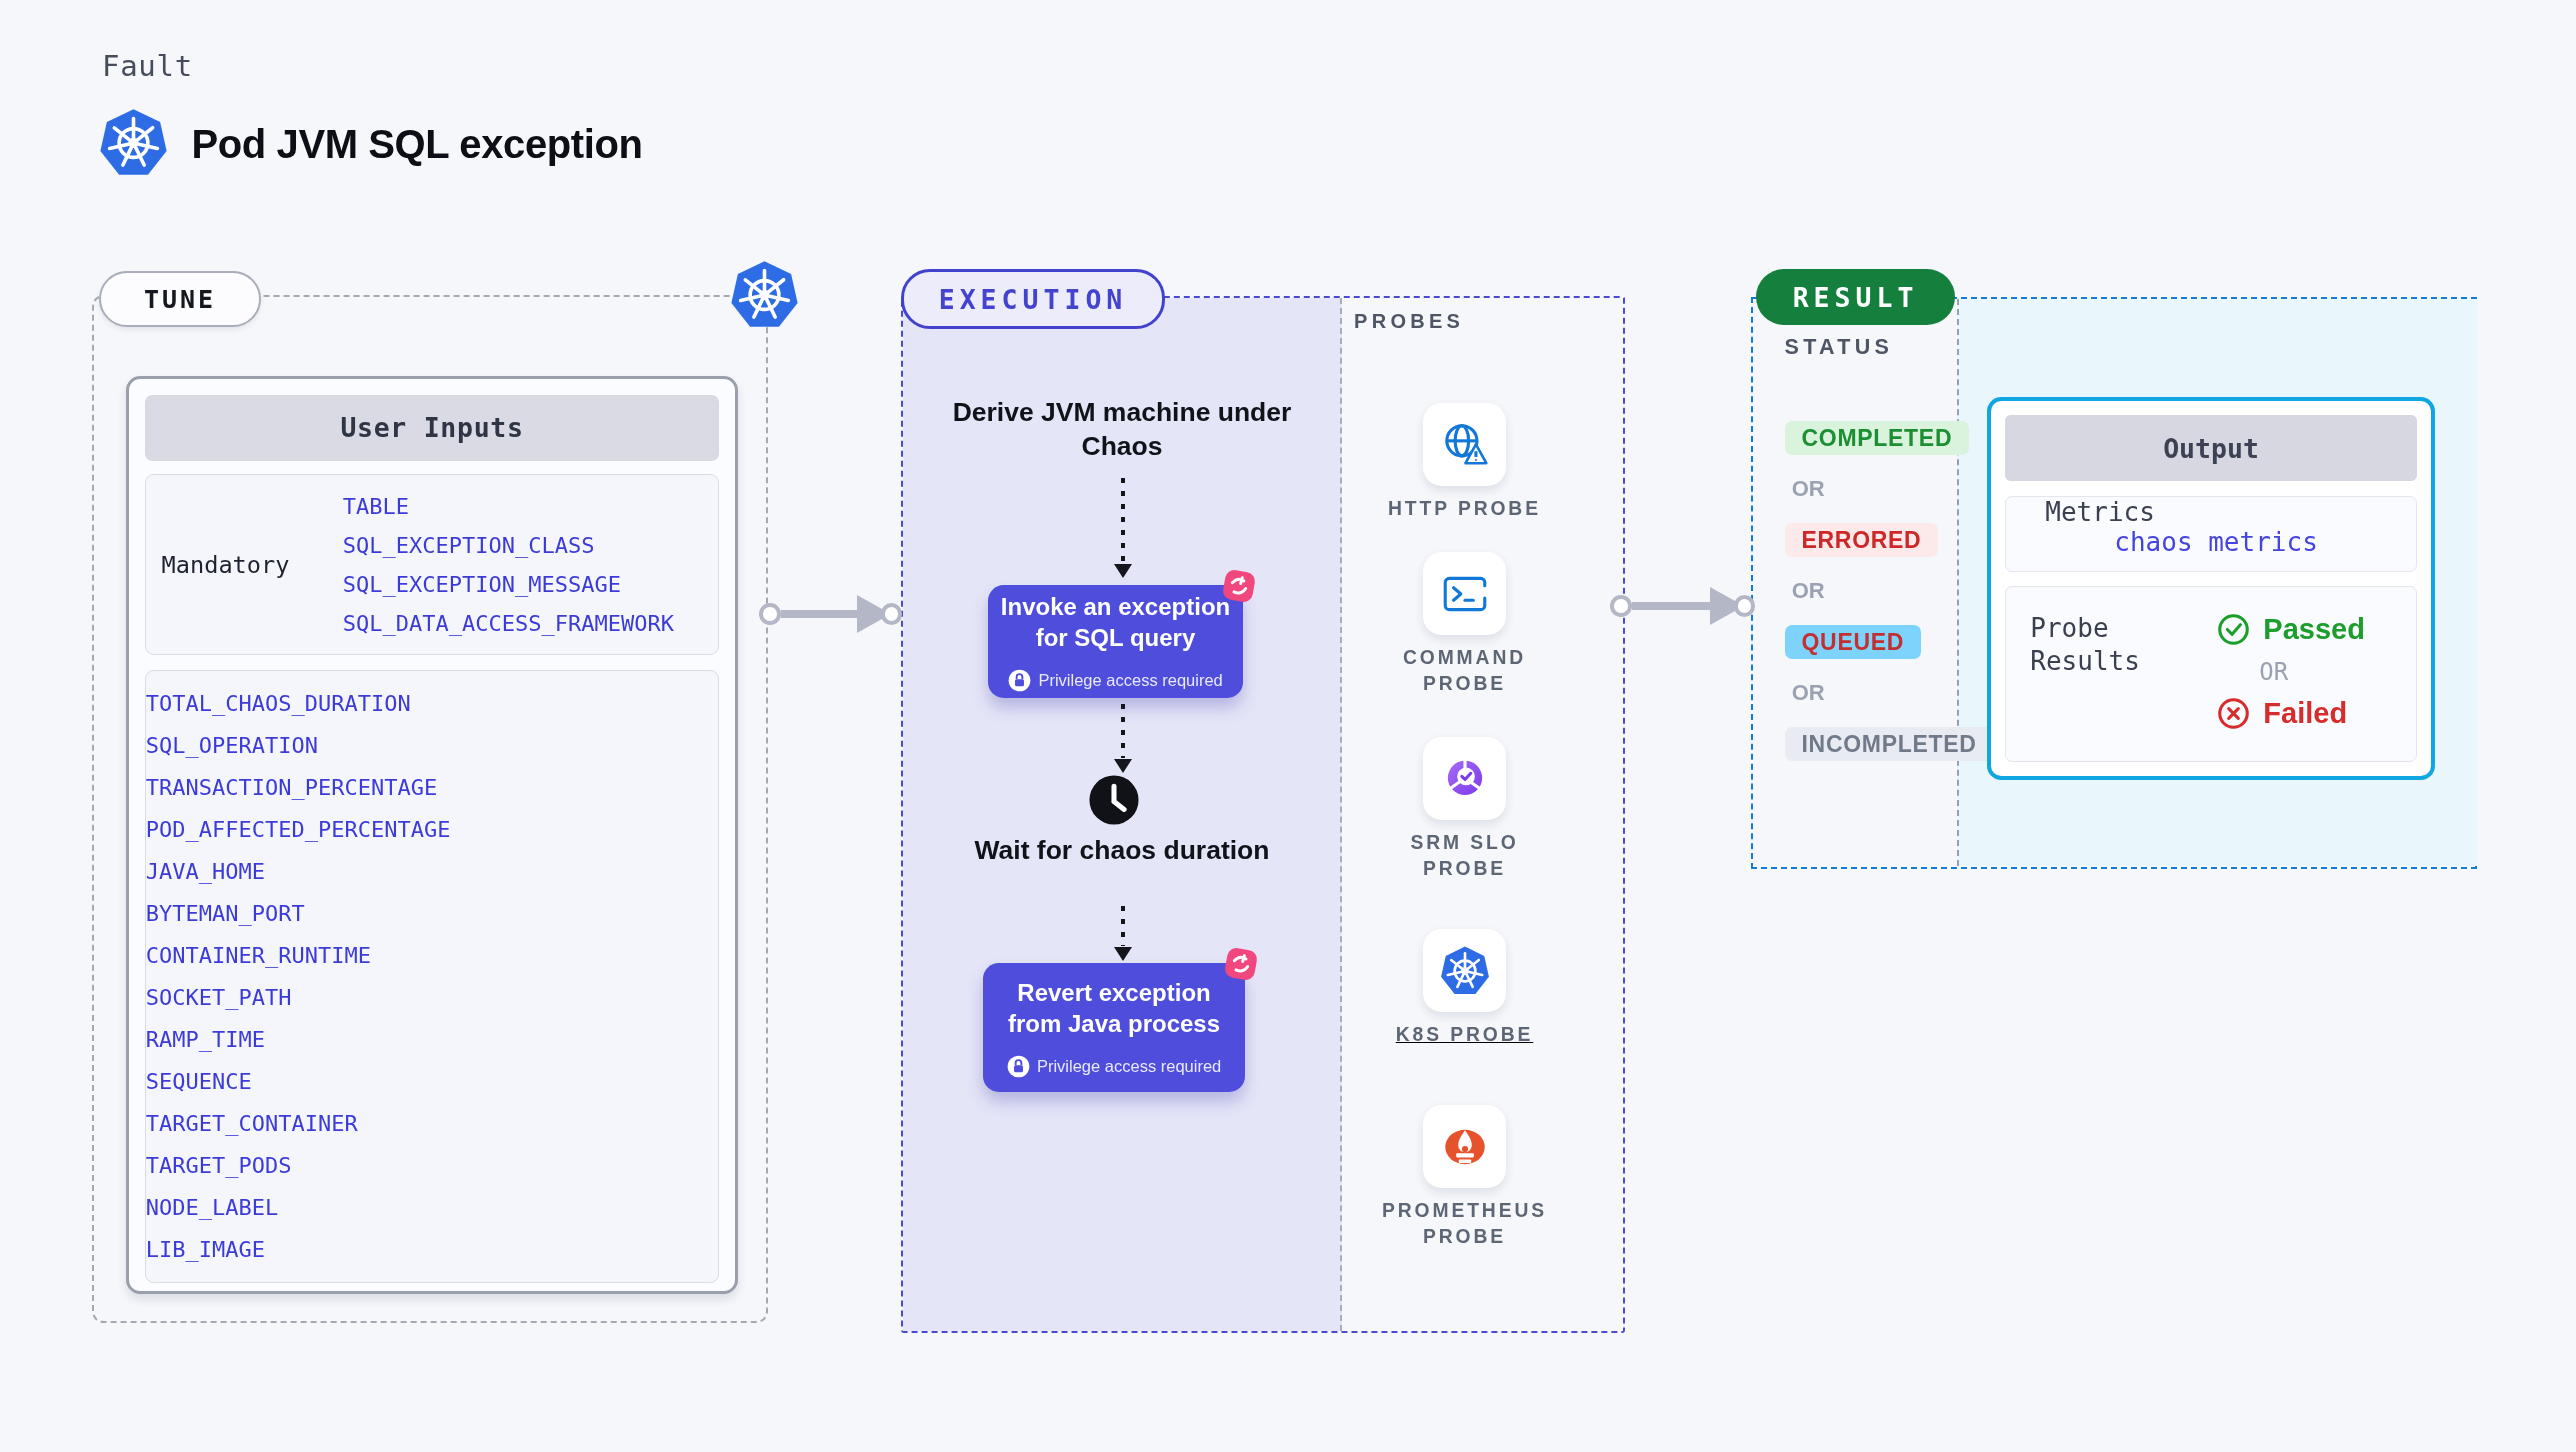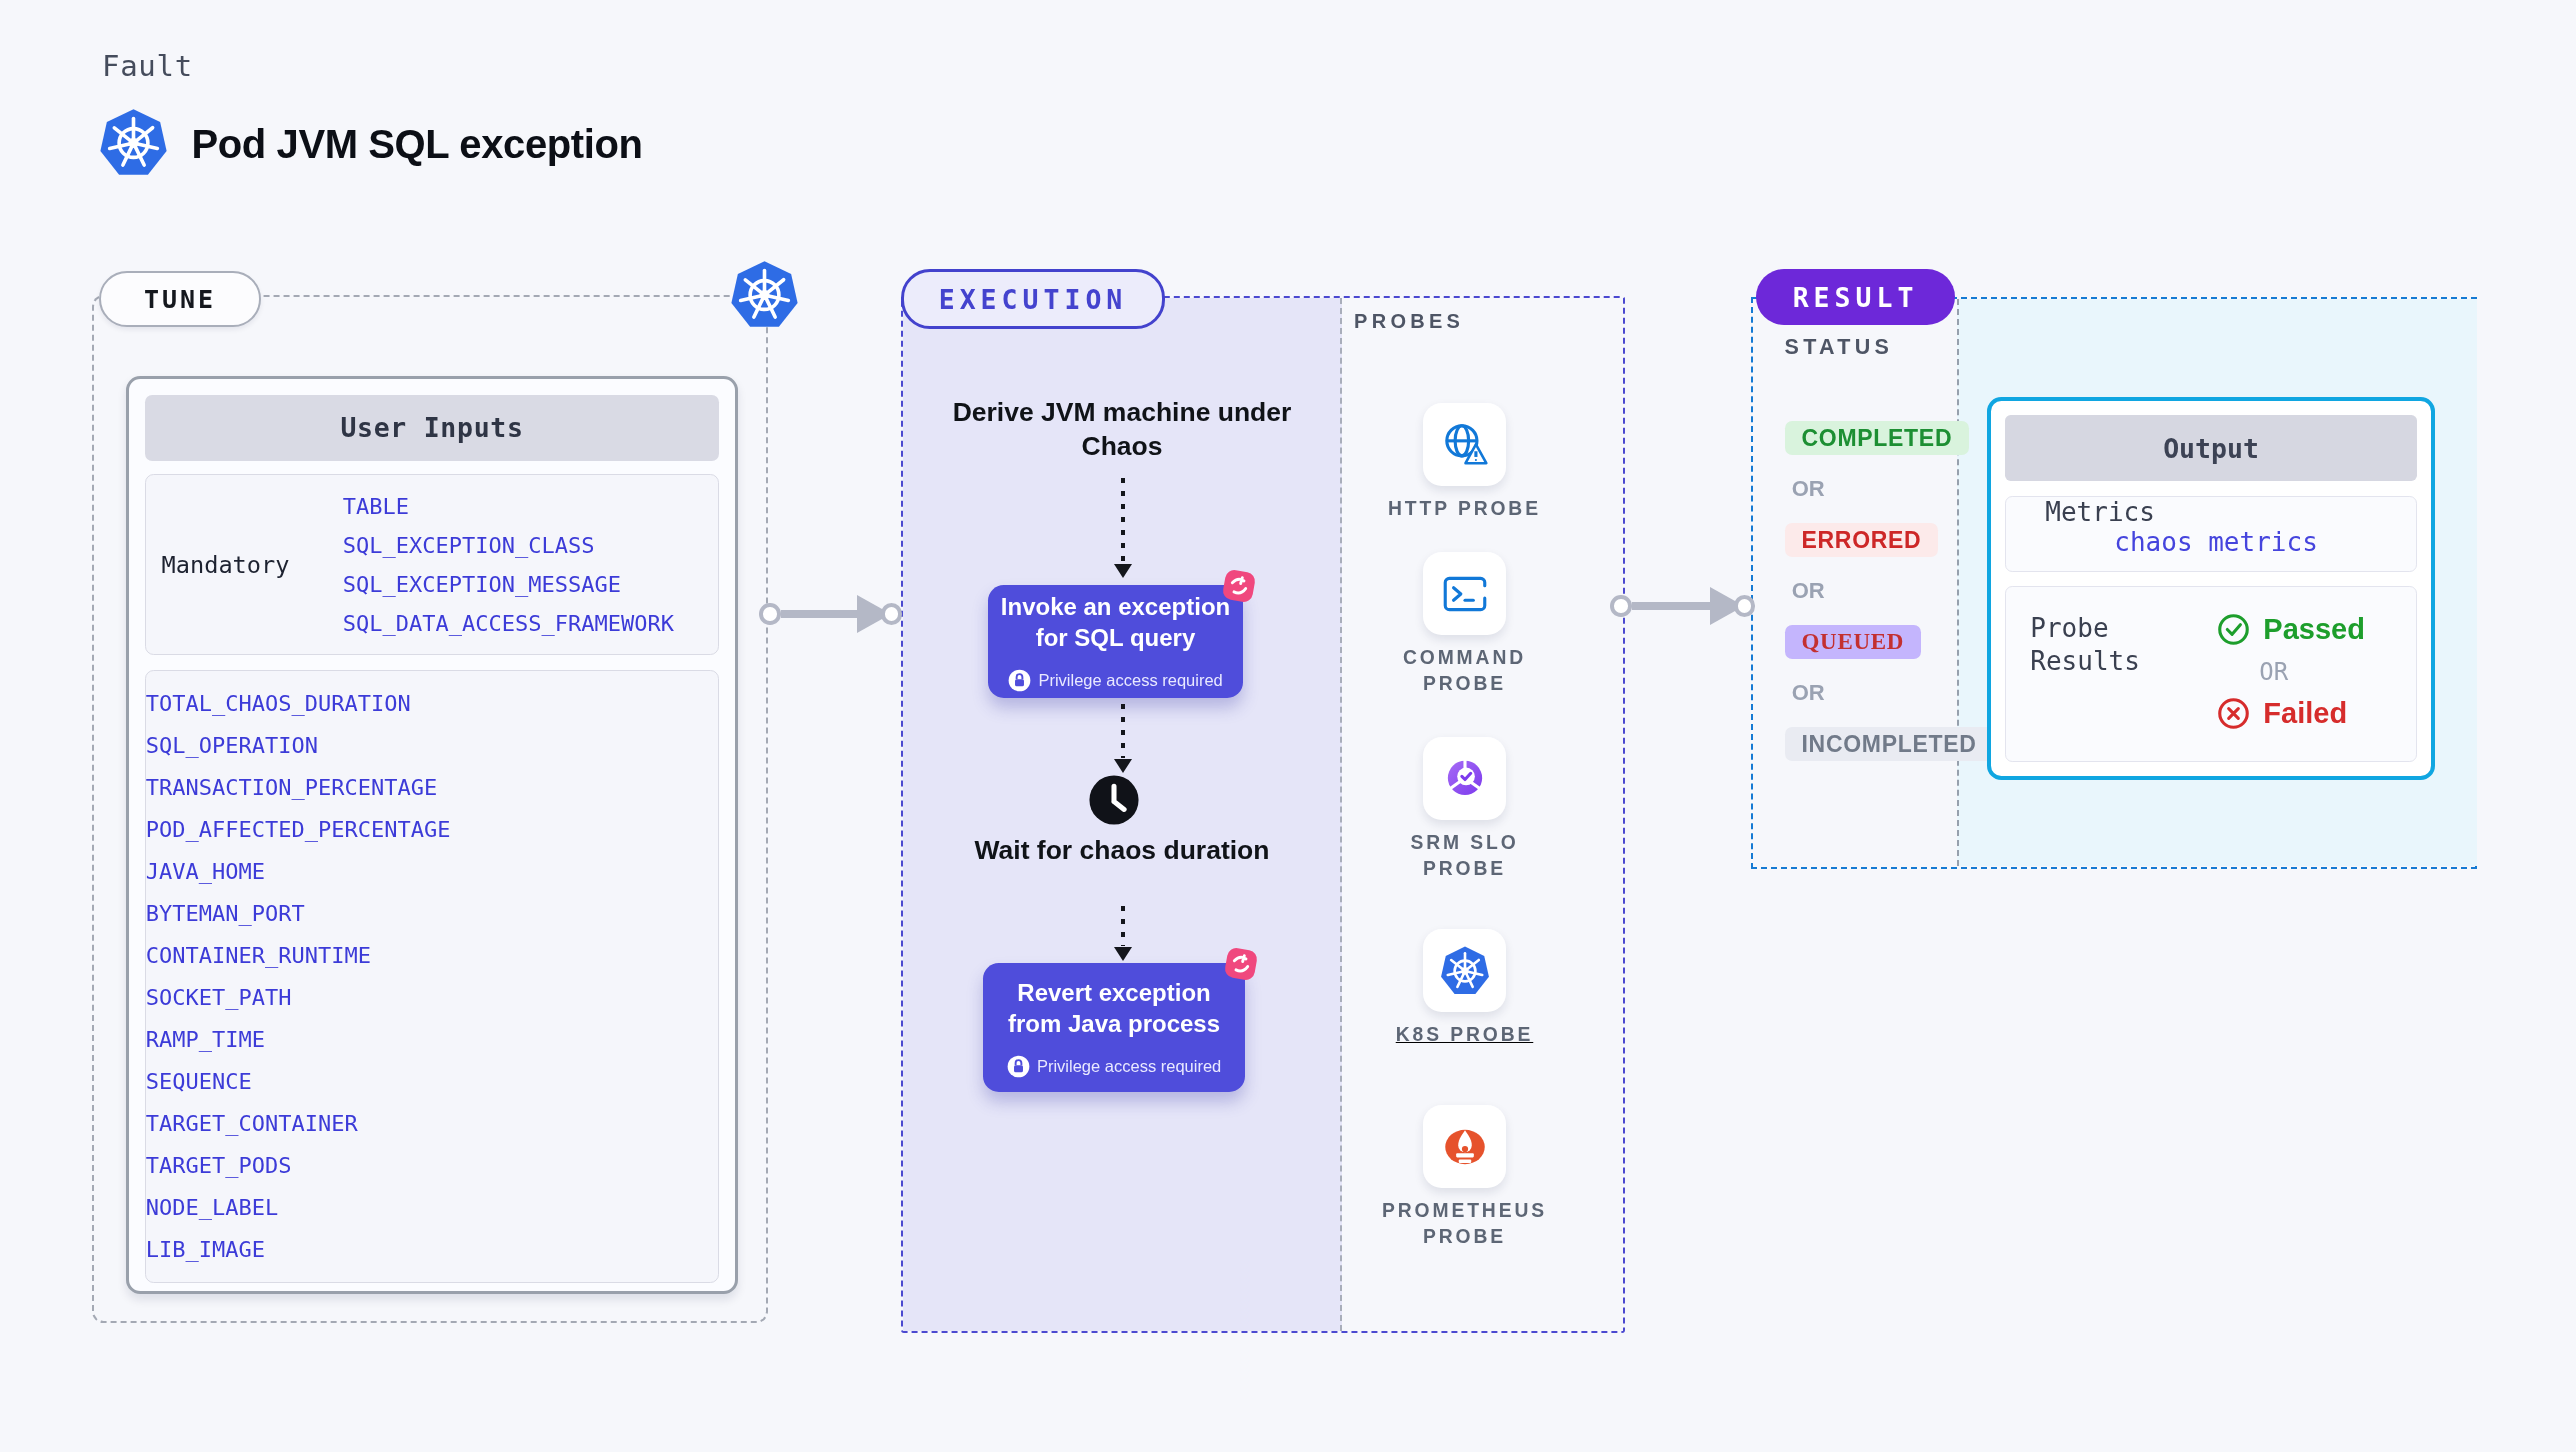--- a/index.html
+++ b/index.html
@@ -15,21 +15,21 @@
   .page-title{font-size:40px;font-weight:bold;color:#0c0f16;letter-spacing:-0.4px;}
 
   
   .pill{display:flex;align-items:center;justify-content:center;border-radius:29px;
         font-weight:bold;z-index:6;}
   .pill-tune{left:99px;top:271px;width:158px;height:52px;background:#fcfcfe;
         border:2.9px solid #a9aeba;font-size:25px;letter-spacing:2.9px;color:#15181e;
         box-shadow:0 2.9px 5.7px rgba(20,20,60,.07);}
   .pill-exec{left:901px;top:269px;width:258px;height:54px;background:#ececfb;
         border:3.6px solid #4342cd;font-size:26.5px;letter-spacing:5px;color:#4443ce;}
-  .pill-result{left:1756px;top:269px;width:199px;height:56px;background:#6d28d9;
+  .pill-result{left:1756px;top:269px;width:199px;height:56px;background:#15803d;
         font-size:26.5px;letter-spacing:5px;color:#ffffff;}
 
   
   .tune-box{left:92px;top:295px;width:672px;height:1024px;
         border:2.9px dashed #a4a9b4;border-radius:11.5px;}
   .k8s-corner{left:728px;top:259px;width:73px;height:72px;z-index:7;}
   .ui-card{left:126px;top:376px;width:612px;height:918px;background:#fbfcff;
         border:3.6px solid #99a0ab;border-radius:14.3px;box-shadow:0 5.7px 10px rgba(10,20,60,.10);
         box-sizing:border-box;padding:15.8px;}
   .ui-header{height:66px;background:#d9dae4;border-radius:7.2px;display:flex;
@@ -93,21 +93,21 @@
   .result-divider{position:absolute;left:204px;top:0;height:567px;width:0;
         border-left:2.1px dashed #97a0ad;}
   .status-heading{position:absolute;left:31.5px;top:36px;font-size:21.5px;
         font-weight:bold;letter-spacing:4.3px;color:#4e5565;}
   .status-list{position:absolute;left:31.5px;top:122px;display:flex;
         flex-direction:column;align-items:flex-start;}
   .badge{font-size:23px;font-weight:bold;letter-spacing:0.7px;padding:5.7px 17px;
         border-radius:7.2px;height:34px;box-sizing:border-box;display:flex;align-items:center;}
   .badge-completed{background:#d9f3dd;color:#1d8f33;}
   .badge-errored{background:#fceaea;color:#cd2727;}
-  .badge-queued{background:#c4b5fd;color:#c33030;font-family:Liberation Serif, serif;}
+  .badge-queued{background:#7dd3fc;color:#c33030;}
   .badge-incompleted{background:#e9ebf2;color:#717a89;}
   .status-or{font-size:22px;font-weight:bold;color:#9aa2b2;margin:21px 0 21px 7.2px;}
 
   .output-box{left:1987px;top:397px;width:448px;height:383px;background:#fff;
         border:4.3px solid #10a6e1;border-radius:14.3px;box-sizing:border-box;
         padding:14.3px;z-index:4;}
   .output-header{height:66px;background:#d6d7e1;border-radius:5.7px;display:flex;
         align-items:center;justify-content:center;font-size:26.5px;font-weight:600;
         color:#3c4254;margin-bottom:14.3px;}
   .output-row{border:1.4px solid #e3e4ee;border-radius:7.2px;background:#fafbfe;

